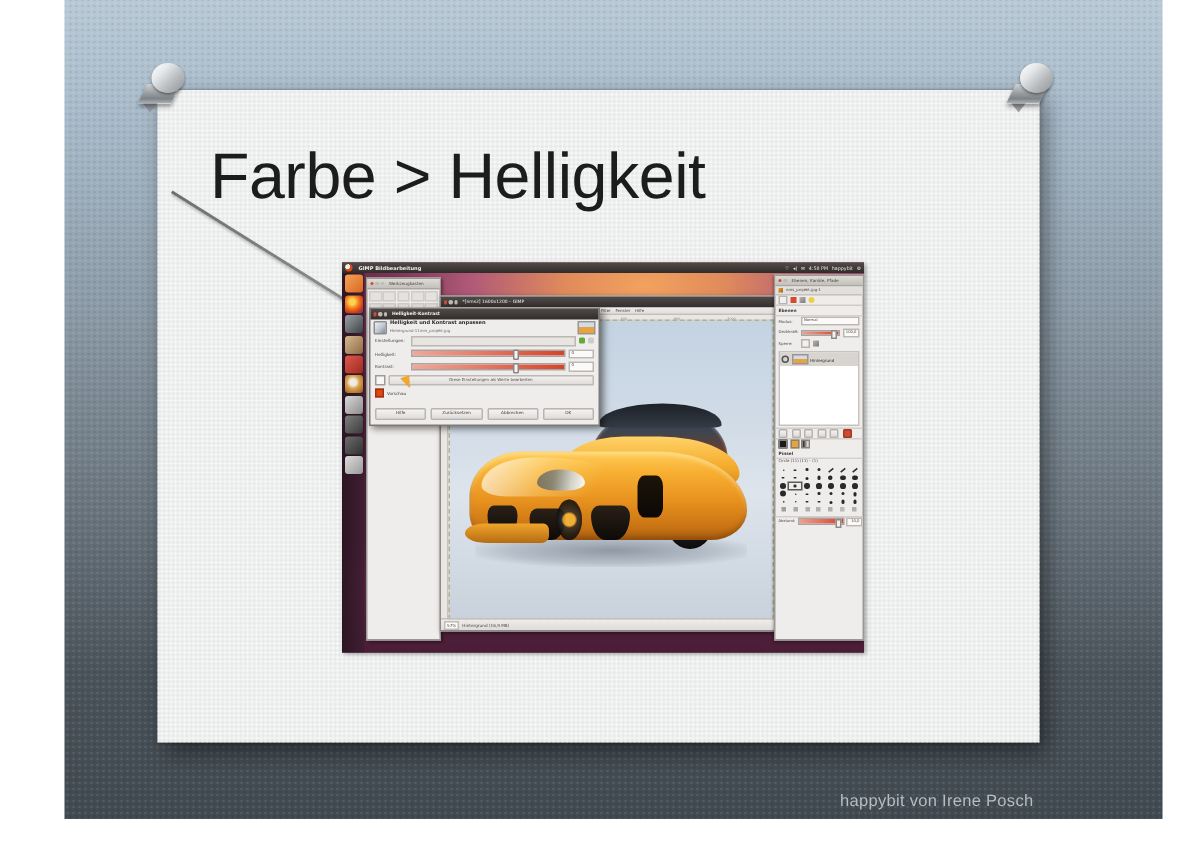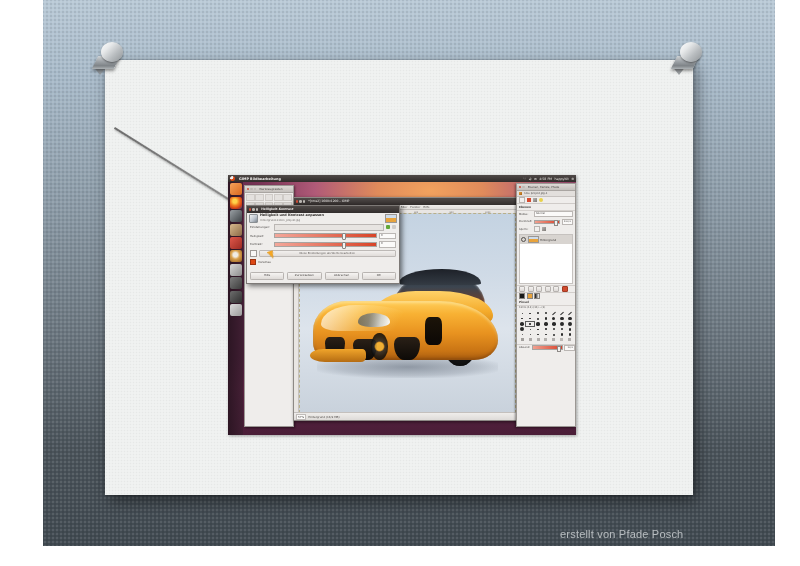--- a/index.html
+++ b/index.html
@@ -412,20 +412,21 @@
     <div class="pin-head"></div>
   </div>
   <div class="pushpin" id="pushpin-right">
     <div class="pin-tip"></div>
     <div class="pin-shaft"></div>
     <div class="pin-head"></div>
   </div>
 
   <div id="pointer-line"></div>
 
+  <div id="slide-title">Farbe &gt; Helligkeit</div>
 
   <div id="embedded-screenshot">
 
     <div id="ubuntu-wallpaper"></div>
     <div id="wallpaper-bottom"></div>
 
     <div id="ubuntu-top-panel">
       <div id="ubuntu-logo"></div>
       <div id="panel-app-title">GIMP Bildbearbeitung</div>
       <div id="panel-indicators">
@@ -796,15 +797,15 @@
         <span class="dbtn">Zurücksetzen</span>
         <span class="dbtn">Abbrechen</span>
         <span class="dbtn">OK</span>
       </div>
 
       <div id="dialog-cursor"></div>
     </div>
 
   </div>
 
-  <div id="slide-footer">erstellt von Pfade Posch</div>
+  <div id="slide-footer">happybit von Irene Posch</div>
 
 </div>
 
 </body></html>

